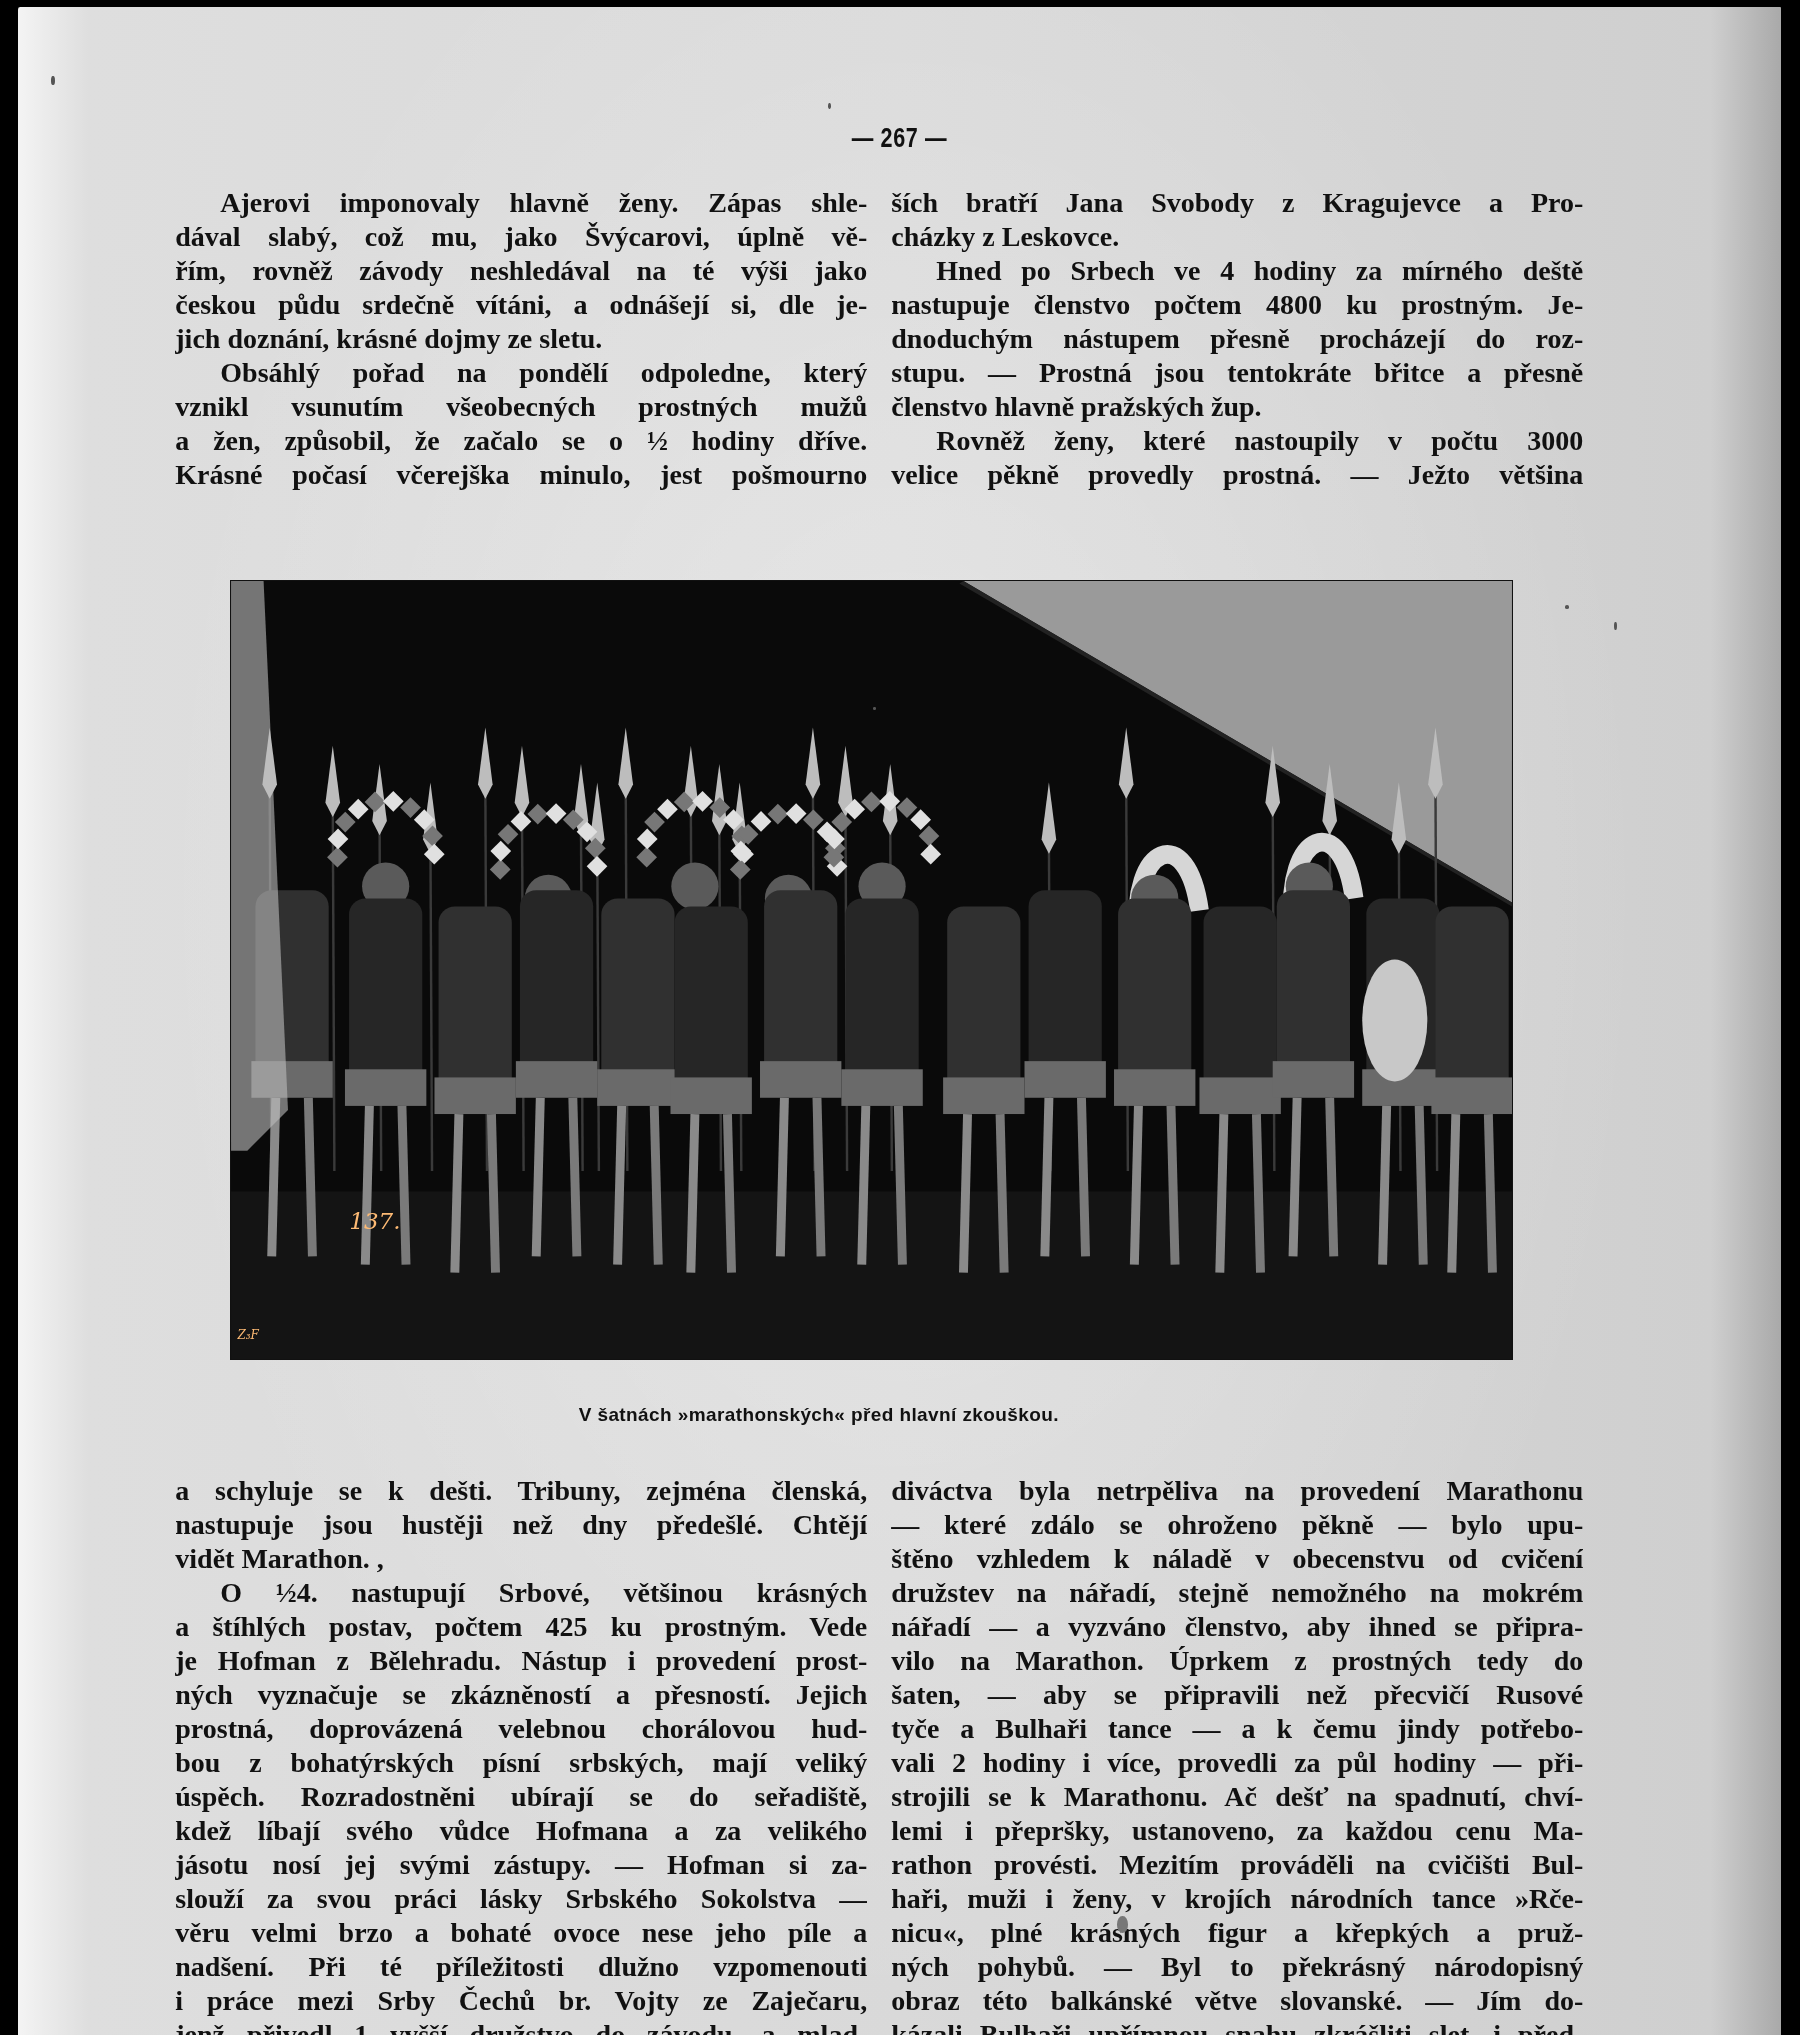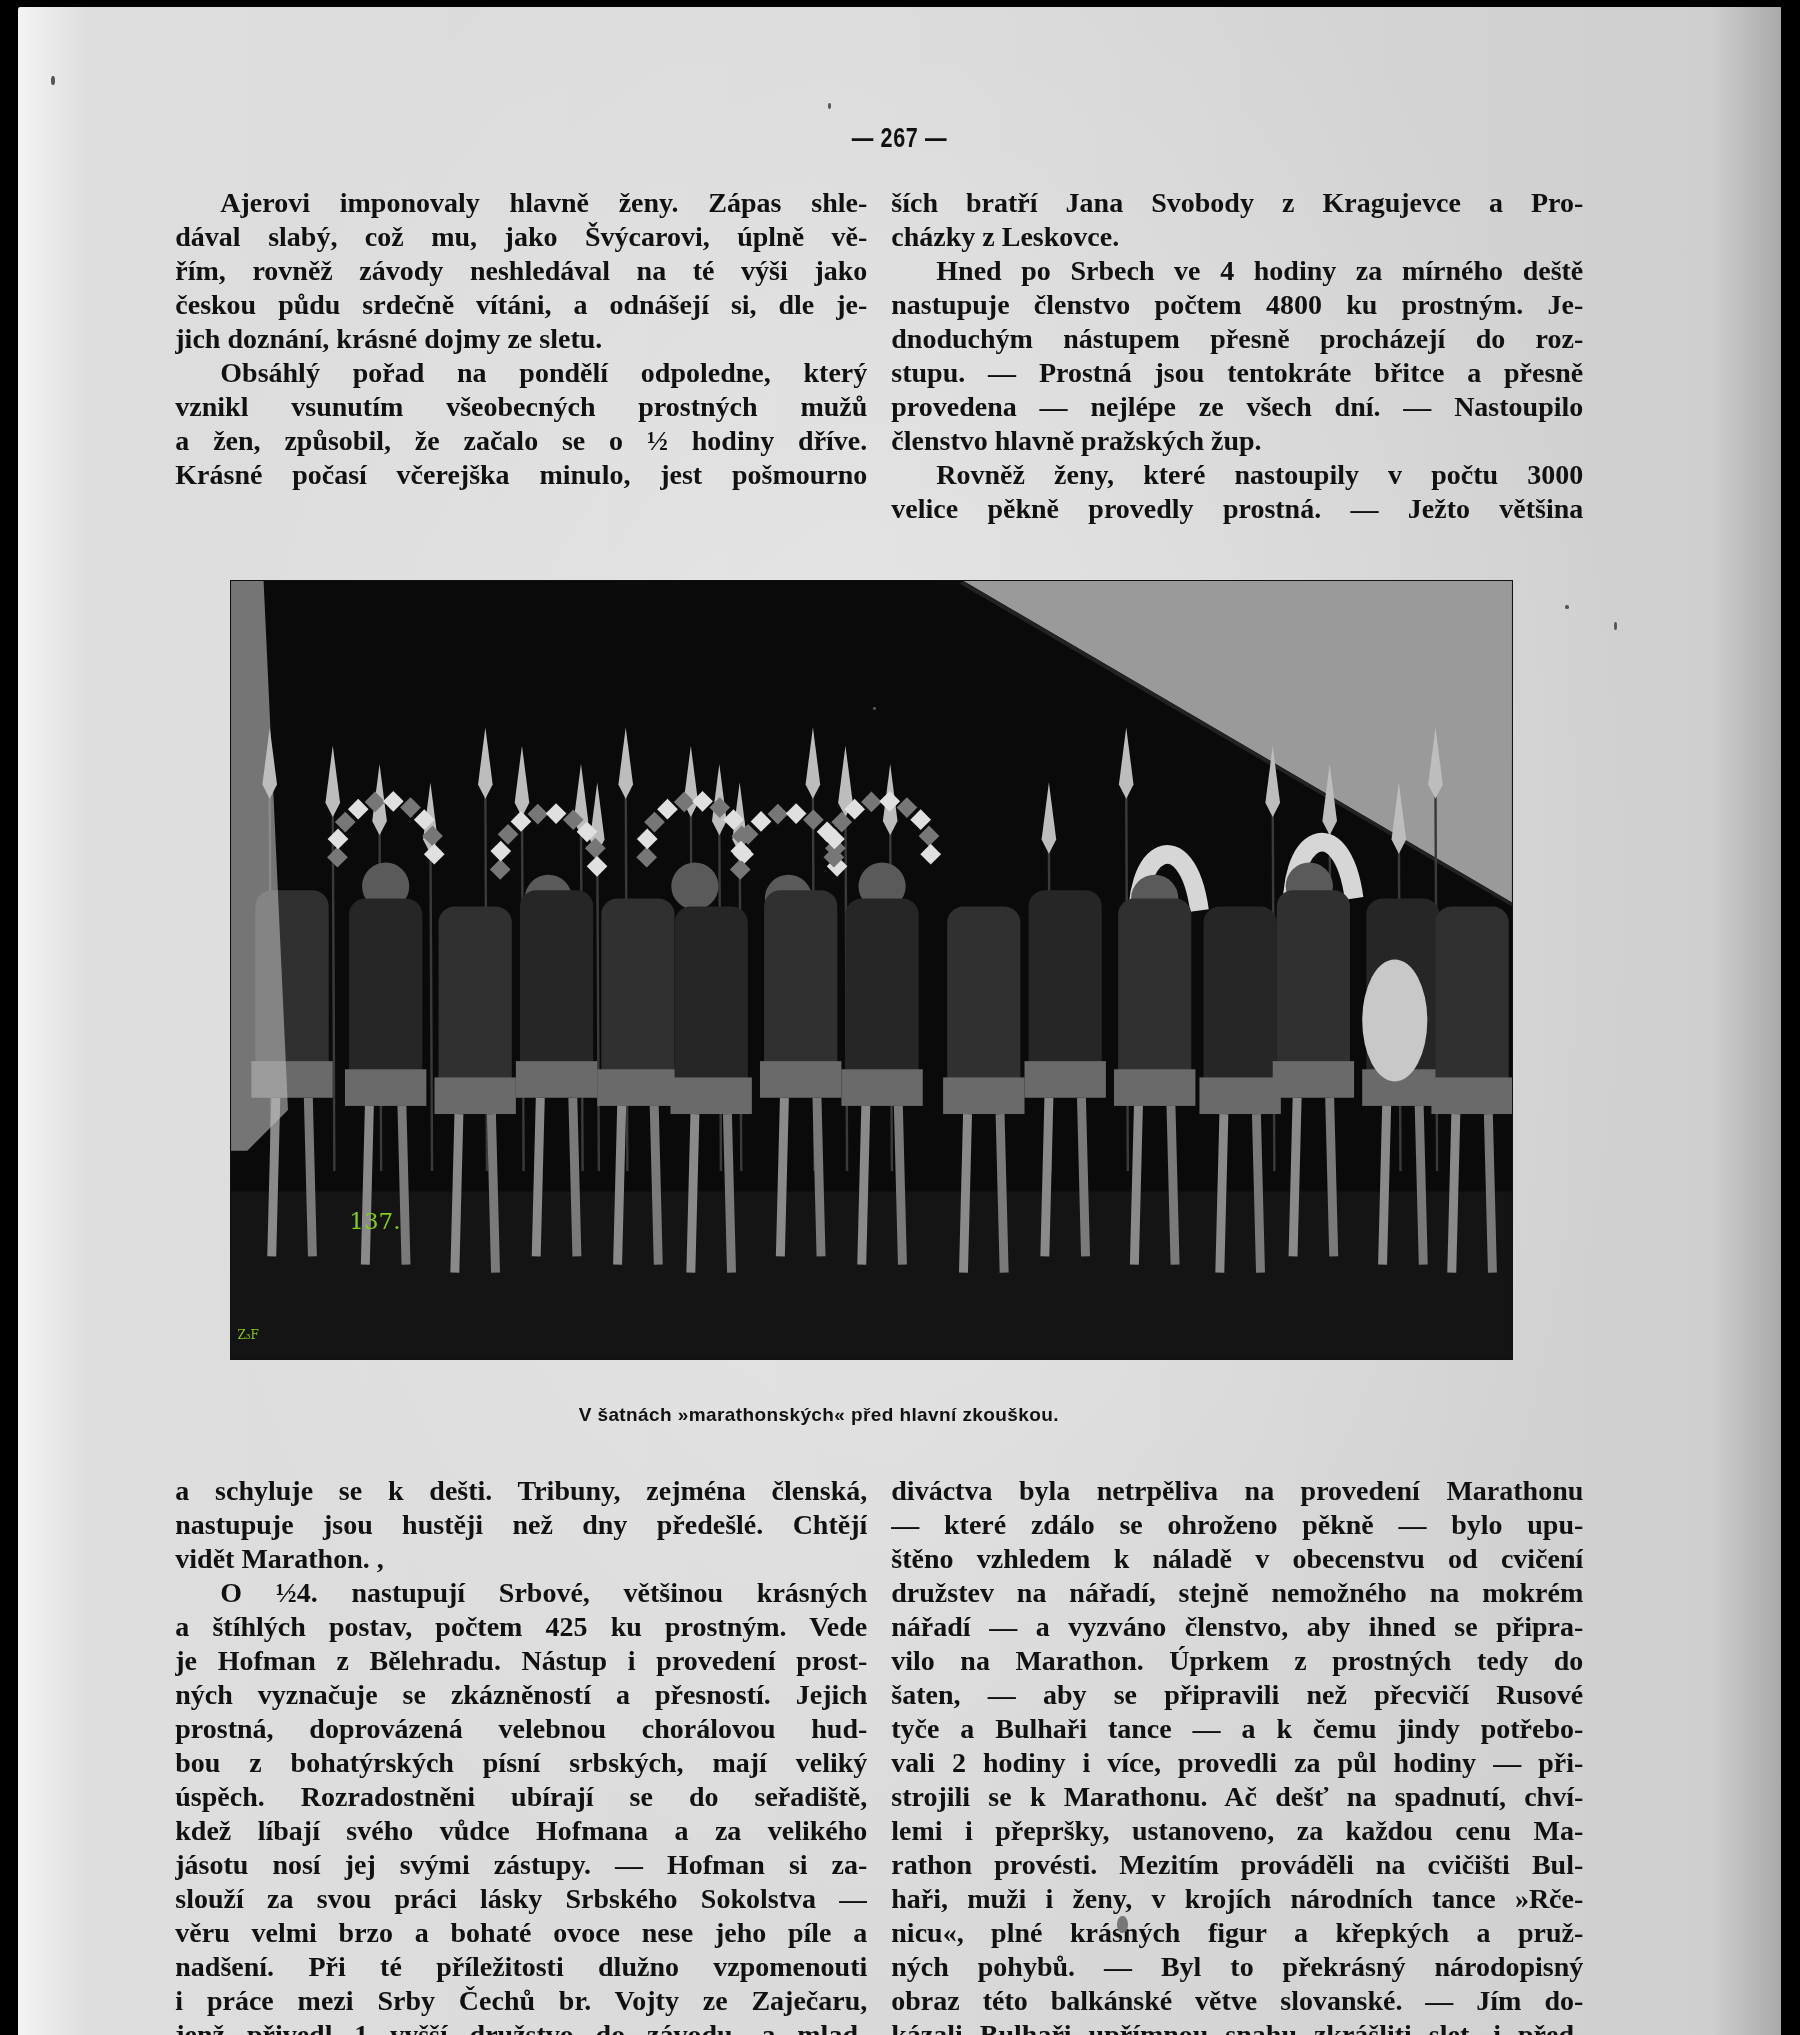--- a/index.html
+++ b/index.html
@@ -62,22 +62,23 @@
       position: absolute;
       left: 212px; top: 573px;
       width: 1281px; height: 778px;
       background: #0a0a0a;
       overflow: hidden;
       border: 1.2px solid #111;
     }
     .photo svg { display: block; }
     .photo-mark {
       position: absolute;
-      color: #84cc16;
+      color: #fdba74;
       font-family: "DejaVu Serif", serif;
+      font-style: italic;
     }
     .caption {
       position: absolute;
       left: 0; width: 1601px;
       top: 1397px;
       text-align: center;
       font-family: "Liberation Sans", sans-serif;
       font-weight: bold;
       font-size: 19px;
       letter-spacing: 0.4px;
@@ -106,21 +107,20 @@
       <span class="line">a žen, způsobil, že začalo se o ½ hodiny dříve.</span>
       <span class="line">Krásné počasí včerejška minulo, jest pošmourno</span>
     </div>
   <div class="col col-top-right">
       <span class="line">ších bratří Jana Svobody z Kragujevce a Pro-</span>
       <span class="line last">cházky z Leskovce.</span>
       <span class="line indent">Hned po Srbech ve 4 hodiny za mírného deště</span>
       <span class="line">nastupuje členstvo počtem 4800 ku prostným. Je-</span>
       <span class="line">dnoduchým nástupem přesně procházejí do roz-</span>
       <span class="line">stupu. — Prostná jsou tentokráte břitce a přesně</span>
-      <span class="line">provedena — nejlépe ze všech dní. — Nastoupilo</span>
       <span class="line last">členstvo hlavně pražských žup.</span>
       <span class="line indent">Rovněž ženy, které nastoupily v počtu 3000</span>
       <span class="line">velice pěkně provedly prostná. — Ježto většina</span>
     </div>
 
   <div class="photo">
     <svg id="photo-svg" width="1281" height="778" viewBox="0 0 3148 1912">
 
       <polygon points="1800,0 3148,0 3148,790" fill="#9a9a9a"></polygon>
       <polygon points="1800,0 3148,790 3148,800 1790,6" fill="#222"></polygon>

